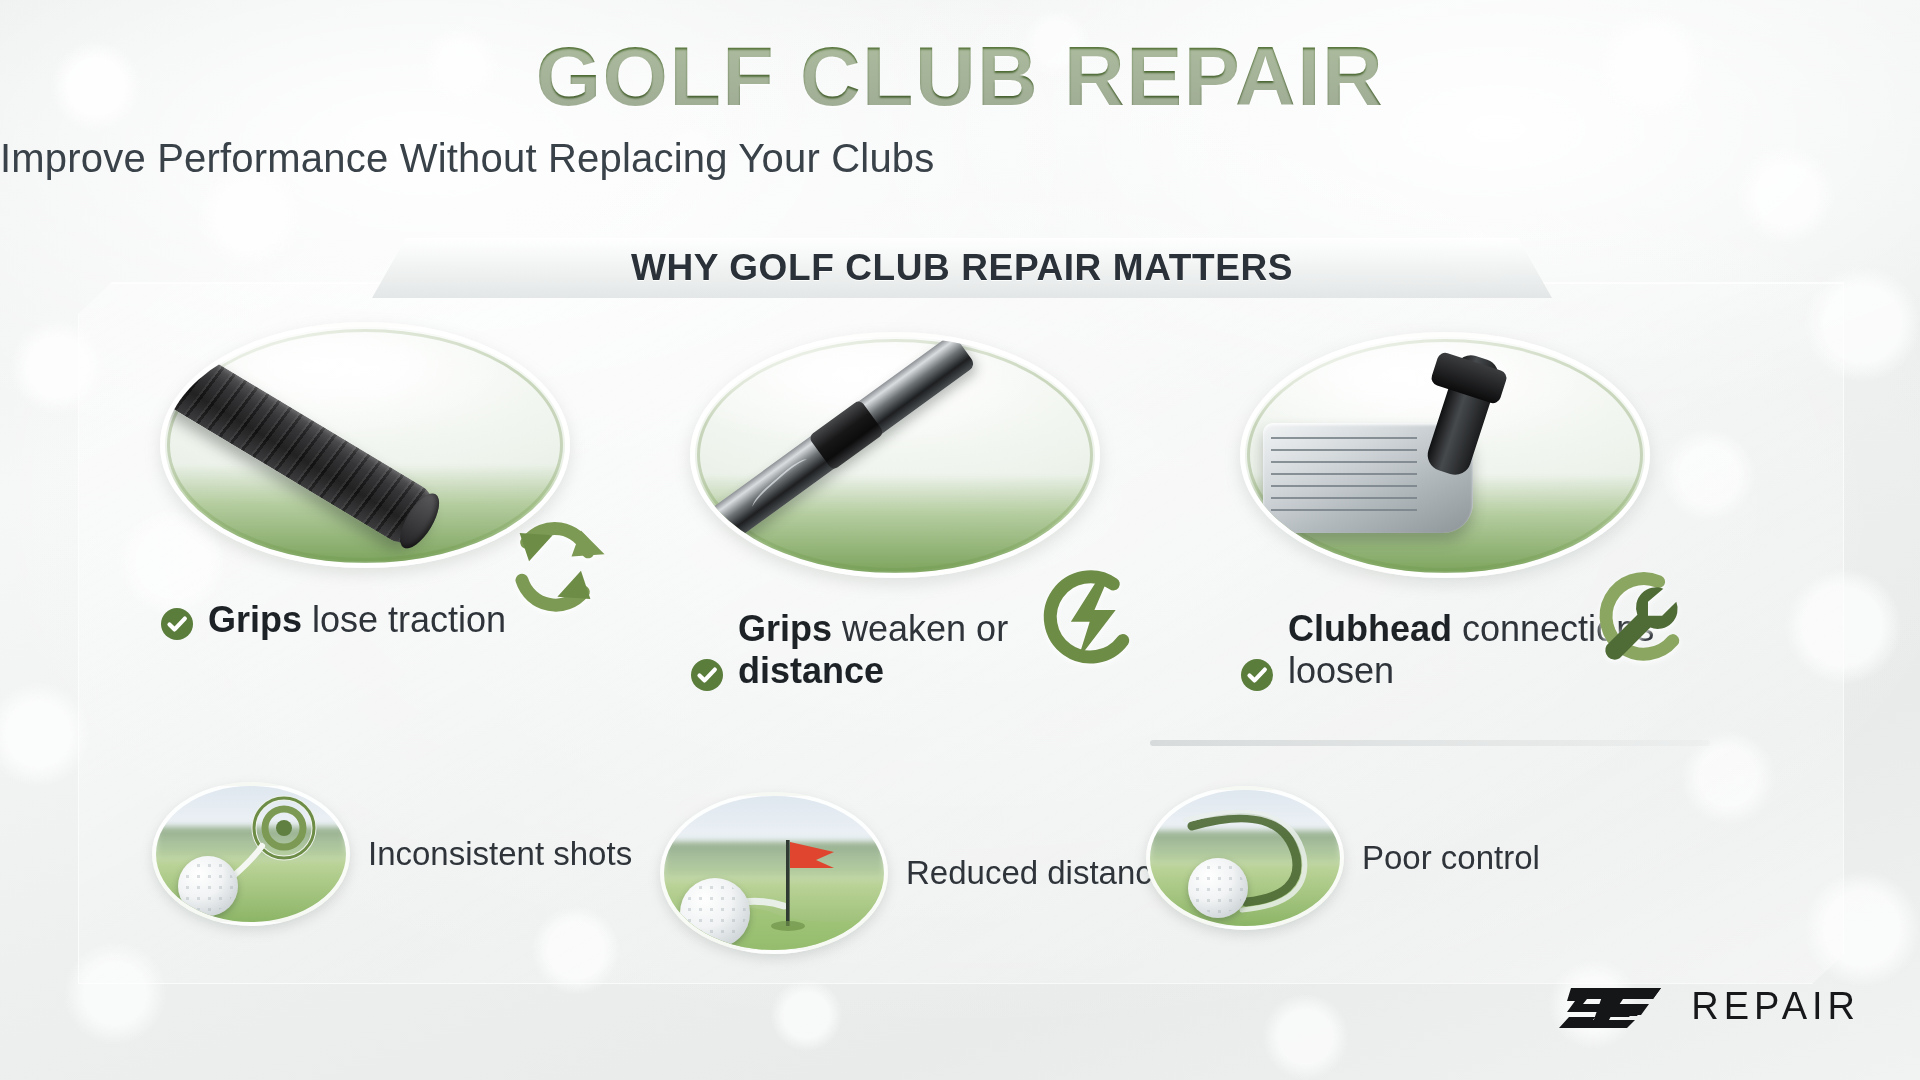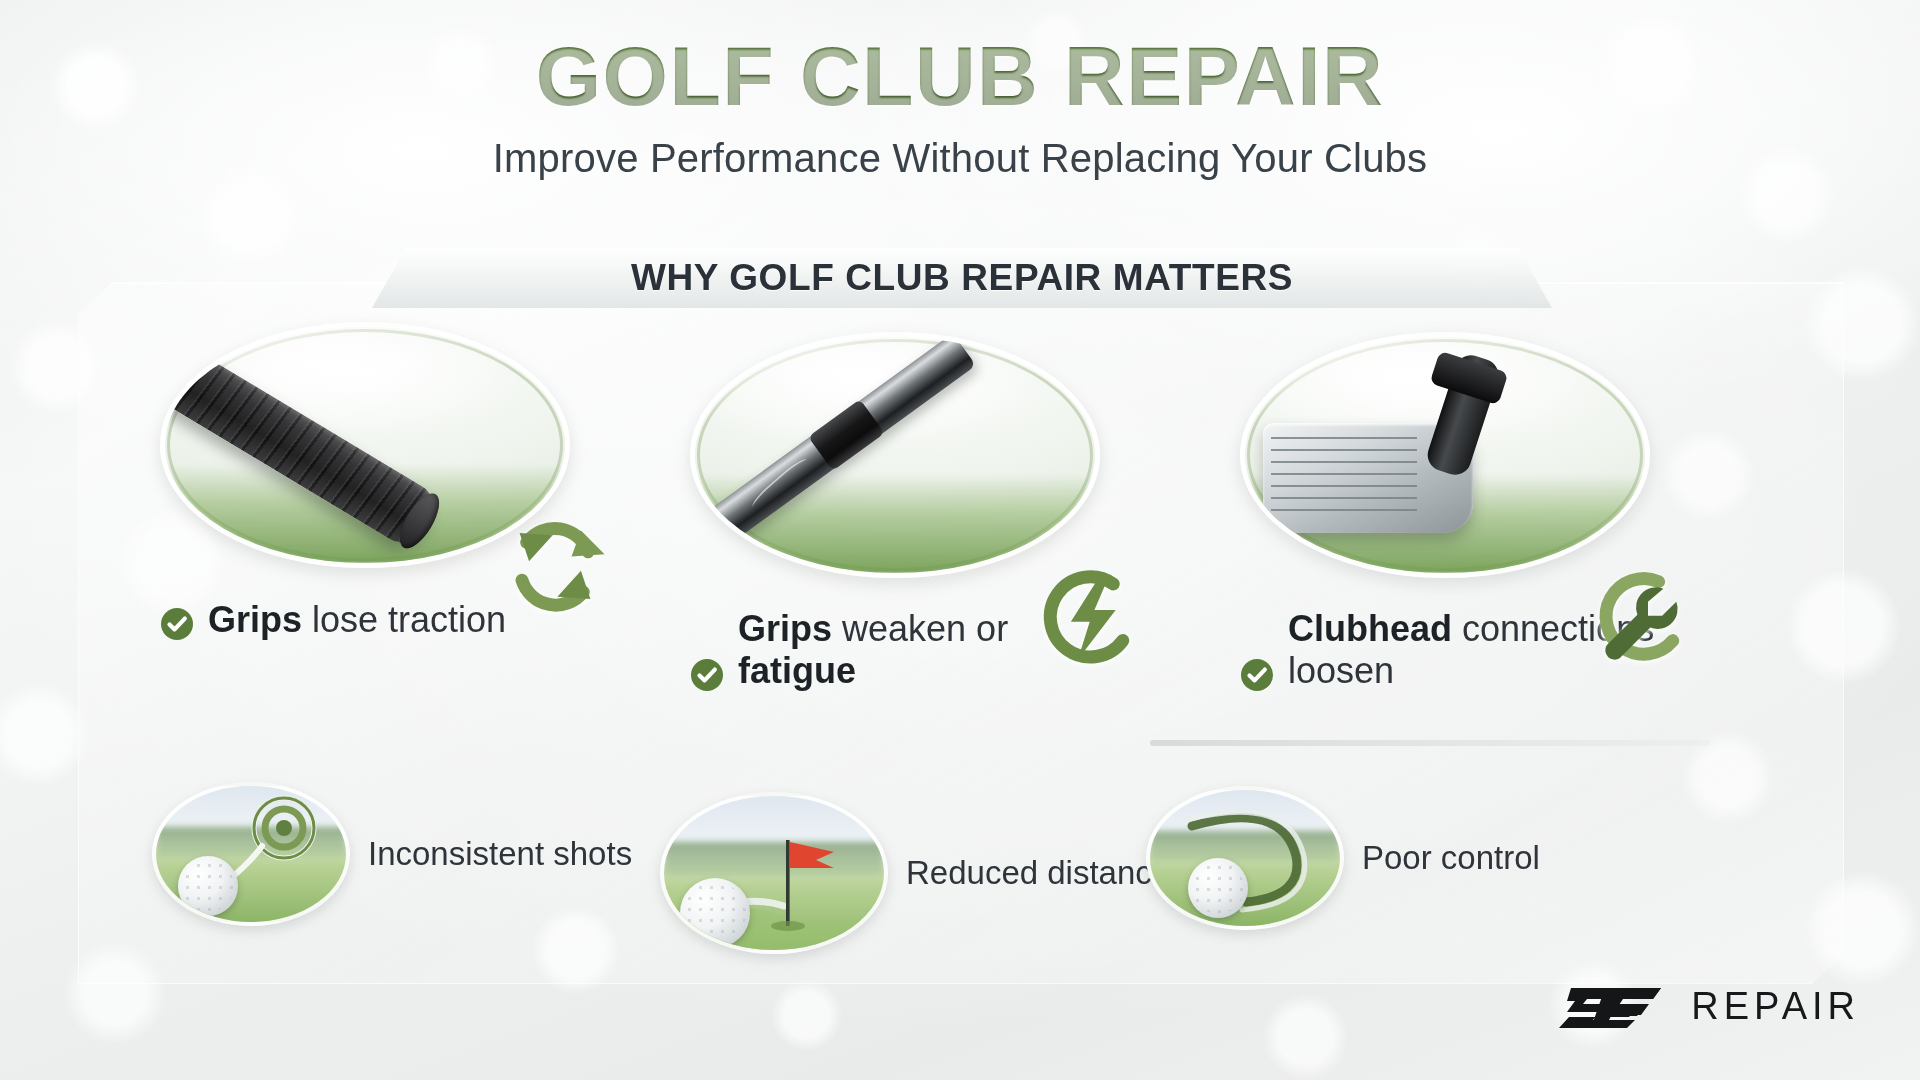--- a/index.html
+++ b/index.html
@@ -68,21 +68,20 @@
     line-height: 1;
     background-image: linear-gradient(180deg, #5b7a3d 0%, #4d6a34 45%, #3e5729 100%);
     -webkit-background-clip: text;
     background-clip: text;
     color: transparent;
     text-shadow: 0 2px 2px rgba(255,255,255,.5);
   }
   .subtitle {
     position: absolute;
     left: 0; right: 0; top: 136px;
-    text-align: center;
     font-size: 40px;
     font-weight: 400;
     color: #3a4249;
     letter-spacing: .2px;
   }
 
   
   .glass-panel {
     position: absolute;
     left: 78px; top: 282px;
@@ -95,21 +94,21 @@
 
   
   .ribbon {
     position: absolute;
     display: flex;
     align-items: center;
     background: linear-gradient(180deg, rgba(255,255,255,.92) 0%, rgba(240,242,242,.86) 48%, rgba(222,226,226,.82) 100%);
     box-shadow: 0 2px 5px rgba(120,130,130,.20), inset 0 1px 0 rgba(255,255,255,.95);
   }
   .ribbon-why {
-    left: 372px; top: 248px;
+    left: 372px; top: 238px;
     width: 1180px; height: 60px;
     clip-path: polygon(34px 0, calc(100% - 34px) 0, 100% 100%, 0 100%);
     justify-content: center;
   }
   .ribbon-why .ribbon-text {
     font-size: 37px; font-weight: 700; letter-spacing: .6px;
     color: #2b3138;
     text-shadow: 0 1px 0 rgba(255,255,255,.85);
   }
   .ribbon-wear {
@@ -401,21 +400,21 @@
         <polygon points="62,16 38,54 54,54 44,86 76,44 58,44 70,16" fill="#6d8c46"></polygon>
       </svg>
     </div>
     <div class="caption">
       <span class="check">
         <svg viewBox="0 0 34 34">
           <circle cx="17" cy="17" r="16" fill="#5a7d3c"></circle>
           <path d="M9.5 17.4 L14.6 22.4 L24.8 11.6" fill="none" stroke="#ffffff" stroke-width="4.2" stroke-linecap="round" stroke-linejoin="round"></path>
         </svg>
       </span>
-      <span class="caption-text"><b>Grips</b><span> weaken or </span><b>fatigue</b></span>
+      <span class="caption-text"><b>Grips</b><span> weaken or </span><b>distance</b></span>
     </div>
   </div>
 
   <div class="feature feature-3">
     <div class="oval">
       <div class="oval-sky"></div>
       <div class="oval-grass"></div>
       <div class="clubhead">
         <div class="clubhead-grooves"></div>
       </div>

